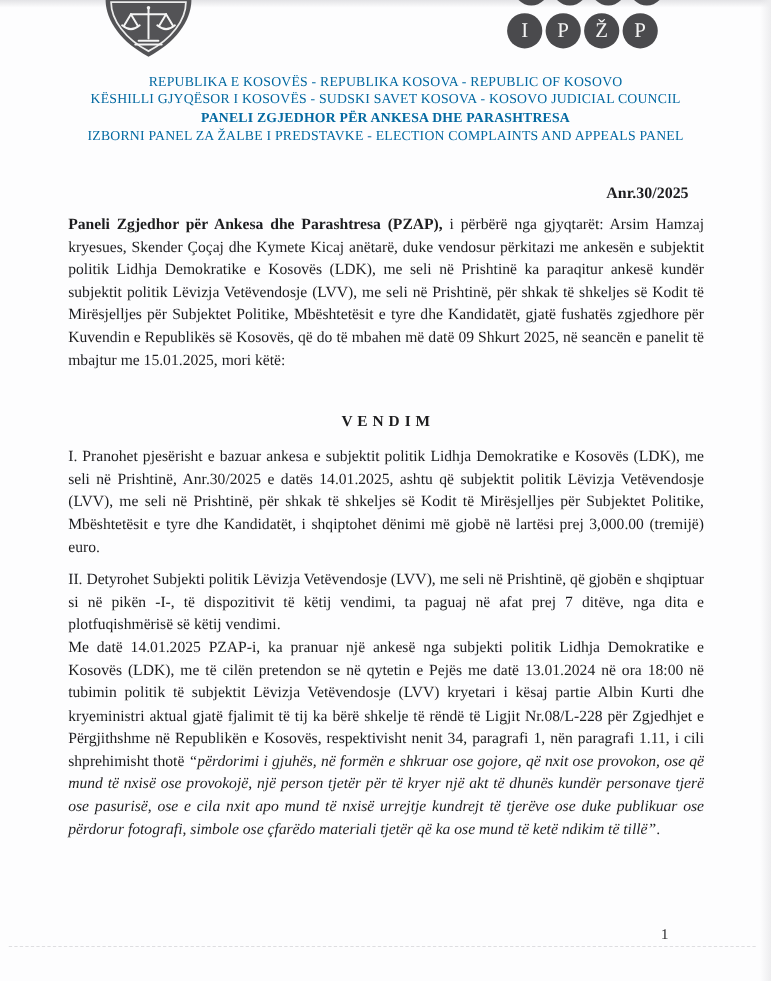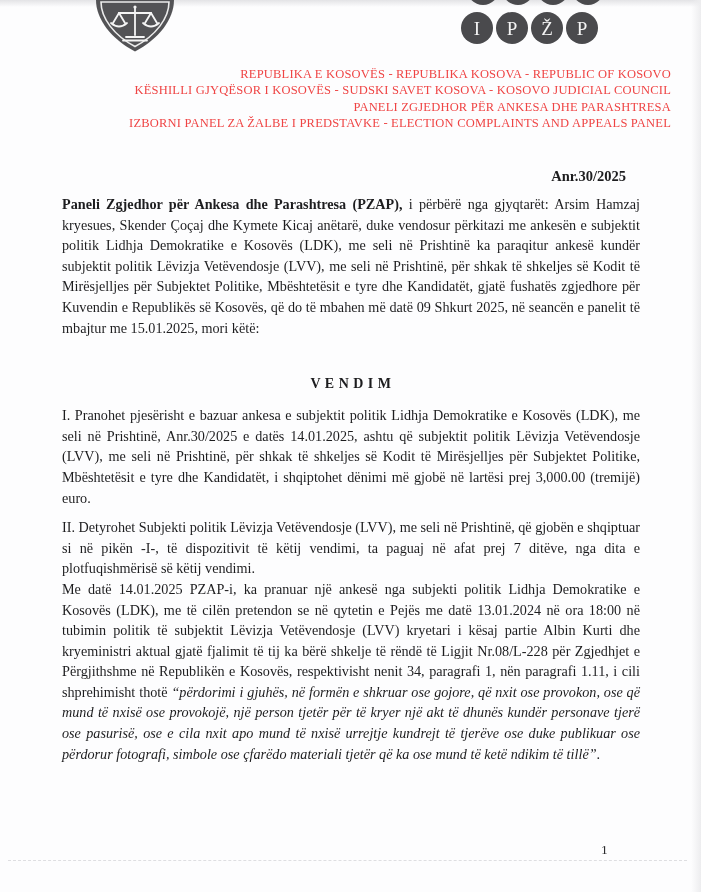--- a/index.html
+++ b/index.html
@@ -32,27 +32,27 @@
     width:32px;height:32px;border-radius:50%;
     background:#4a4a4d;
     display:flex;align-items:center;justify-content:center;
     color:#f4f4f4;font-size:19px;line-height:1;
     font-family:"Liberation Serif","DejaVu Serif",serif;
   }
 
   
   .org-header{
     margin:66px 30px 0 30px;
-    text-align:right;
+    text-align:center;
     font-size:12.5px;
     line-height:16px;
     letter-spacing:0.2px;
-    color:#ef4444;
+    color:#0369a1;
   }
-  .org-header .org-line-bold{font-weight:normal;margin-top:1px;}
+  .org-header .org-line-bold{font-weight:bold;margin-top:1px;}
 
   
   .doc-body{
     position:relative;
     margin:0 61px 0 62px; 
   }
   .case-number{
     margin-top:37px;
     text-align:right;
     padding-right:14px;

